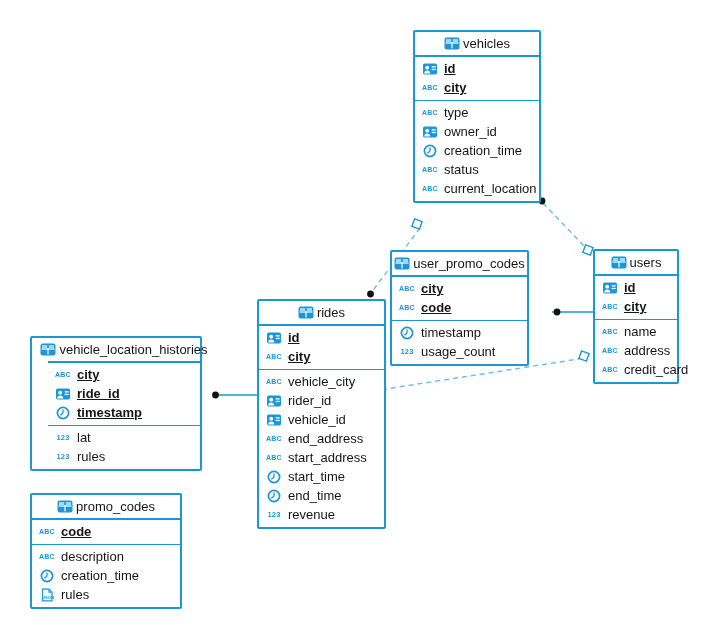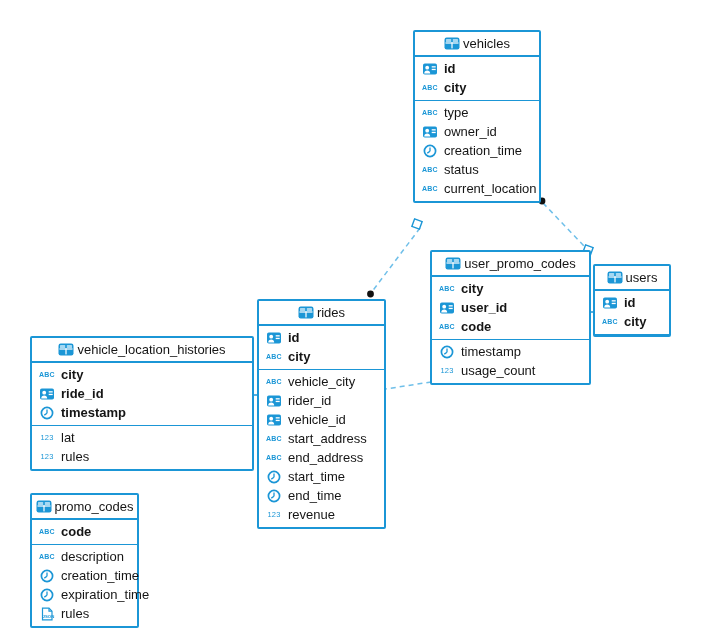--- a/index.html
+++ b/index.html
@@ -7,24 +7,24 @@
   .canvas { position:relative; width:705px; height:636px; background:var(--background);
             font-family:"Liberation Sans",sans-serif; color:var(--text); overflow:hidden; }
   .wires { position:absolute; left:0; top:0; width:705px; height:636px; pointer-events:none; }
   .tbl { position:absolute; background:#fff; border:2px solid var(--accent); border-radius:2px;
          font-size:13px; box-sizing:border-box; }
   .thead { display:flex; align-items:center; justify-content:center; gap:3px;
            padding:4px 6px 4px; border-bottom:2px solid var(--accent); white-space:nowrap; }
   .sec { padding:2px 0 3px; }
   .sec.pk { border-bottom:1.5px solid var(--accent); }
   .row { display:flex; align-items:center; gap:6px; height:19px; padding:0 7px; white-space:nowrap; }
-  .row.pk .lbl { font-weight:700; }
+  .row.pk .lbl { font-weight:700;text-decoration:underline; }
   .ic { width:16px; min-width:16px; display:flex; align-items:center; justify-content:center; }
   .txt { font-size:7px; font-weight:700; color:var(--accent); letter-spacing:0.2px; }
-  .num { font-size:7.5px; font-weight:400; color:var(--accent); letter-spacing:0.2px; }
+  .num { font-size:7.5px; font-weight:700; color:var(--accent); letter-spacing:0.2px; }
   .f-acc { fill:var(--accent); } .f-white { fill:#fff; } .f-light { fill:#a5d8f2; }
   .s-acc { stroke:var(--accent); }
   .json-t { font-family:"Liberation Sans",sans-serif; font-size:4.3px; font-weight:700; fill:var(--accent); }
   .dashline { stroke:var(--dash); stroke-width:1.5; stroke-dasharray:5 4; fill:none; }
   .solidline { stroke:var(--accent); stroke-width:1.5; fill:none; }
   .enddot { fill:var(--dot); }
   .diamond { fill:#fff; stroke:var(--accent); stroke-width:1.4; }
 </style>
 </head>
 <body>
@@ -116,45 +116,35 @@
         <span class="ic txt">ABC</span>
         <span class="lbl">status</span>
       </div>
       <div class="row">
         <span class="ic txt">ABC</span>
         <span class="lbl">current_location</span>
       </div>
     </div>
   </div>
 
-  <div class="tbl" style="left:430px; top:250px; width:161px;">
+  <div class="tbl" style="left:390px; top:250px; width:139px;">
     <div class="thead">
       <svg class="ic" width="16" height="13" viewBox="0 0 16 13">
         <rect x="0.5" y="0.5" width="15" height="12" rx="2.2" class="f-acc"></rect>
         <rect x="2" y="2" width="5.2" height="3" rx="0.5" class="f-light"></rect>
           <rect x="8.8" y="2" width="5.2" height="3" rx="0.5" class="f-light"></rect>
         <rect x="1.5" y="5.4" width="13" height="1.2" class="f-white"></rect>
           <rect x="7.4" y="5.4" width="1.2" height="6" class="f-white"></rect>
       </svg>
       <span class="lbl">user_promo_codes</span>
     </div>
     <div class="sec pk">
       <div class="row pk">
         <span class="ic txt">ABC</span>
         <span class="lbl">city</span>
-      </div>
-      <div class="row pk">
-        <svg class="ic" width="15" height="12" viewBox="0 0 15 12">
-            <rect x="0.5" y="0.5" width="14" height="11" rx="1.8" class="f-acc"></rect>
-            <circle cx="4.7" cy="4.7" r="1.9" class="f-white"></circle>
-            <path d="M1.7 10.6 C1.7 8.6 3 7.4 4.7 7.4 C6.4 7.4 7.7 8.6 7.7 10.6 Z" class="f-white"></path>
-            <rect x="9.2" y="3.2" width="4" height="1.3" class="f-white"></rect>
-            <rect x="9.2" y="5.8" width="4" height="1.3" class="f-white"></rect>
-          </svg>
-        <span class="lbl">user_id</span>
       </div>
       <div class="row pk">
         <span class="ic txt">ABC</span>
         <span class="lbl">code</span>
       </div>
     </div>
     <div class="sec">
       <div class="row">
         <svg class="ic" width="14" height="14" viewBox="0 0 14 14">
             <circle cx="7" cy="7" r="5.6" class="s-acc f-white" stroke-width="1.7"></circle>
@@ -163,21 +153,21 @@
           </svg>
         <span class="lbl">timestamp</span>
       </div>
       <div class="row">
         <span class="ic num">123</span>
         <span class="lbl">usage_count</span>
       </div>
     </div>
   </div>
 
-  <div class="tbl" style="left:593px; top:264px; width:78px;">
+  <div class="tbl" style="left:593px; top:249px; width:86px;">
     <div class="thead">
       <svg class="ic" width="16" height="13" viewBox="0 0 16 13">
         <rect x="0.5" y="0.5" width="15" height="12" rx="2.2" class="f-acc"></rect>
         <rect x="2" y="2" width="5.2" height="3" rx="0.5" class="f-light"></rect>
           <rect x="8.8" y="2" width="5.2" height="3" rx="0.5" class="f-light"></rect>
         <rect x="1.5" y="5.4" width="13" height="1.2" class="f-white"></rect>
           <rect x="7.4" y="5.4" width="1.2" height="6" class="f-white"></rect>
       </svg>
       <span class="lbl">users</span>
     </div>
@@ -190,20 +180,34 @@
             <rect x="9.2" y="3.2" width="4" height="1.3" class="f-white"></rect>
             <rect x="9.2" y="5.8" width="4" height="1.3" class="f-white"></rect>
           </svg>
         <span class="lbl">id</span>
       </div>
       <div class="row pk">
         <span class="ic txt">ABC</span>
         <span class="lbl">city</span>
       </div>
     </div>
+    <div class="sec">
+      <div class="row">
+        <span class="ic txt">ABC</span>
+        <span class="lbl">name</span>
+      </div>
+      <div class="row">
+        <span class="ic txt">ABC</span>
+        <span class="lbl">address</span>
+      </div>
+      <div class="row">
+        <span class="ic txt">ABC</span>
+        <span class="lbl">credit_card</span>
+      </div>
+    </div>
   </div>
 
   <div class="tbl" style="left:257px; top:299px; width:129px;">
     <div class="thead">
       <svg class="ic" width="16" height="13" viewBox="0 0 16 13">
         <rect x="0.5" y="0.5" width="15" height="12" rx="2.2" class="f-acc"></rect>
         <rect x="2" y="2" width="5.2" height="3" rx="0.5" class="f-light"></rect>
           <rect x="8.8" y="2" width="5.2" height="3" rx="0.5" class="f-light"></rect>
         <rect x="1.5" y="5.4" width="13" height="1.2" class="f-white"></rect>
           <rect x="7.4" y="5.4" width="1.2" height="6" class="f-white"></rect>
@@ -246,25 +250,25 @@
             <rect x="0.5" y="0.5" width="14" height="11" rx="1.8" class="f-acc"></rect>
             <circle cx="4.7" cy="4.7" r="1.9" class="f-white"></circle>
             <path d="M1.7 10.6 C1.7 8.6 3 7.4 4.7 7.4 C6.4 7.4 7.7 8.6 7.7 10.6 Z" class="f-white"></path>
             <rect x="9.2" y="3.2" width="4" height="1.3" class="f-white"></rect>
             <rect x="9.2" y="5.8" width="4" height="1.3" class="f-white"></rect>
           </svg>
         <span class="lbl">vehicle_id</span>
       </div>
       <div class="row">
         <span class="ic txt">ABC</span>
+        <span class="lbl">end_address</span>
+      </div>
+      <div class="row">
+        <span class="ic txt">ABC</span>
         <span class="lbl">start_address</span>
-      </div>
-      <div class="row">
-        <span class="ic txt">ABC</span>
-        <span class="lbl">end_address</span>
       </div>
       <div class="row">
         <svg class="ic" width="14" height="14" viewBox="0 0 14 14">
             <circle cx="7" cy="7" r="5.6" class="s-acc f-white" stroke-width="1.7"></circle>
             <line x1="7" y1="7.3" x2="7" y2="3.4" class="s-acc" stroke-width="1.3"></line>
             <line x1="7" y1="7.3" x2="4.3" y2="9.1" class="s-acc" stroke-width="1.3"></line>
           </svg>
         <span class="lbl">start_time</span>
       </div>
       <div class="row">
@@ -275,21 +279,21 @@
           </svg>
         <span class="lbl">end_time</span>
       </div>
       <div class="row">
         <span class="ic num">123</span>
         <span class="lbl">revenue</span>
       </div>
     </div>
   </div>
 
-  <div class="tbl" style="left:30px; top:336px; width:224px;">
+  <div class="tbl" style="left:30px; top:336px; width:172px;padding-left:16px;">
     <div class="thead">
       <svg class="ic" width="16" height="13" viewBox="0 0 16 13">
         <rect x="0.5" y="0.5" width="15" height="12" rx="2.2" class="f-acc"></rect>
         <rect x="2" y="2" width="5.2" height="3" rx="0.5" class="f-light"></rect>
           <rect x="8.8" y="2" width="5.2" height="3" rx="0.5" class="f-light"></rect>
         <rect x="1.5" y="5.4" width="13" height="1.2" class="f-white"></rect>
           <rect x="7.4" y="5.4" width="1.2" height="6" class="f-white"></rect>
       </svg>
       <span class="lbl">vehicle_location_histories</span>
     </div>
@@ -322,21 +326,21 @@
         <span class="ic num">123</span>
         <span class="lbl">lat</span>
       </div>
       <div class="row">
         <span class="ic num">123</span>
         <span class="lbl">rules</span>
       </div>
     </div>
   </div>
 
-  <div class="tbl" style="left:30px; top:493px; width:109px;">
+  <div class="tbl" style="left:30px; top:493px; width:152px;">
     <div class="thead">
       <svg class="ic" width="16" height="13" viewBox="0 0 16 13">
         <rect x="0.5" y="0.5" width="15" height="12" rx="2.2" class="f-acc"></rect>
         <rect x="2" y="2" width="5.2" height="3" rx="0.5" class="f-light"></rect>
           <rect x="8.8" y="2" width="5.2" height="3" rx="0.5" class="f-light"></rect>
         <rect x="1.5" y="5.4" width="13" height="1.2" class="f-white"></rect>
           <rect x="7.4" y="5.4" width="1.2" height="6" class="f-white"></rect>
       </svg>
       <span class="lbl">promo_codes</span>
     </div>
@@ -351,28 +355,20 @@
         <span class="ic txt">ABC</span>
         <span class="lbl">description</span>
       </div>
       <div class="row">
         <svg class="ic" width="14" height="14" viewBox="0 0 14 14">
             <circle cx="7" cy="7" r="5.6" class="s-acc f-white" stroke-width="1.7"></circle>
             <line x1="7" y1="7.3" x2="7" y2="3.4" class="s-acc" stroke-width="1.3"></line>
             <line x1="7" y1="7.3" x2="4.3" y2="9.1" class="s-acc" stroke-width="1.3"></line>
           </svg>
         <span class="lbl">creation_time</span>
-      </div>
-      <div class="row">
-        <svg class="ic" width="14" height="14" viewBox="0 0 14 14">
-            <circle cx="7" cy="7" r="5.6" class="s-acc f-white" stroke-width="1.7"></circle>
-            <line x1="7" y1="7.3" x2="7" y2="3.4" class="s-acc" stroke-width="1.3"></line>
-            <line x1="7" y1="7.3" x2="4.3" y2="9.1" class="s-acc" stroke-width="1.3"></line>
-          </svg>
-        <span class="lbl">expiration_time</span>
       </div>
       <div class="row">
         <svg class="ic" width="14" height="14" viewBox="0 0 14 14">
             <path d="M2.5 1.2 H9 L12 4.2 V12.8 H2.5 Z" class="f-white s-acc" stroke-width="1.2"></path>
             <path d="M9 1.2 V4.2 H12" fill="none" class="s-acc" stroke-width="1.2"></path>
             <text x="2.6" y="11.2" class="json-t">JSON</text>
           </svg>
         <span class="lbl">rules</span>
       </div>
     </div>

